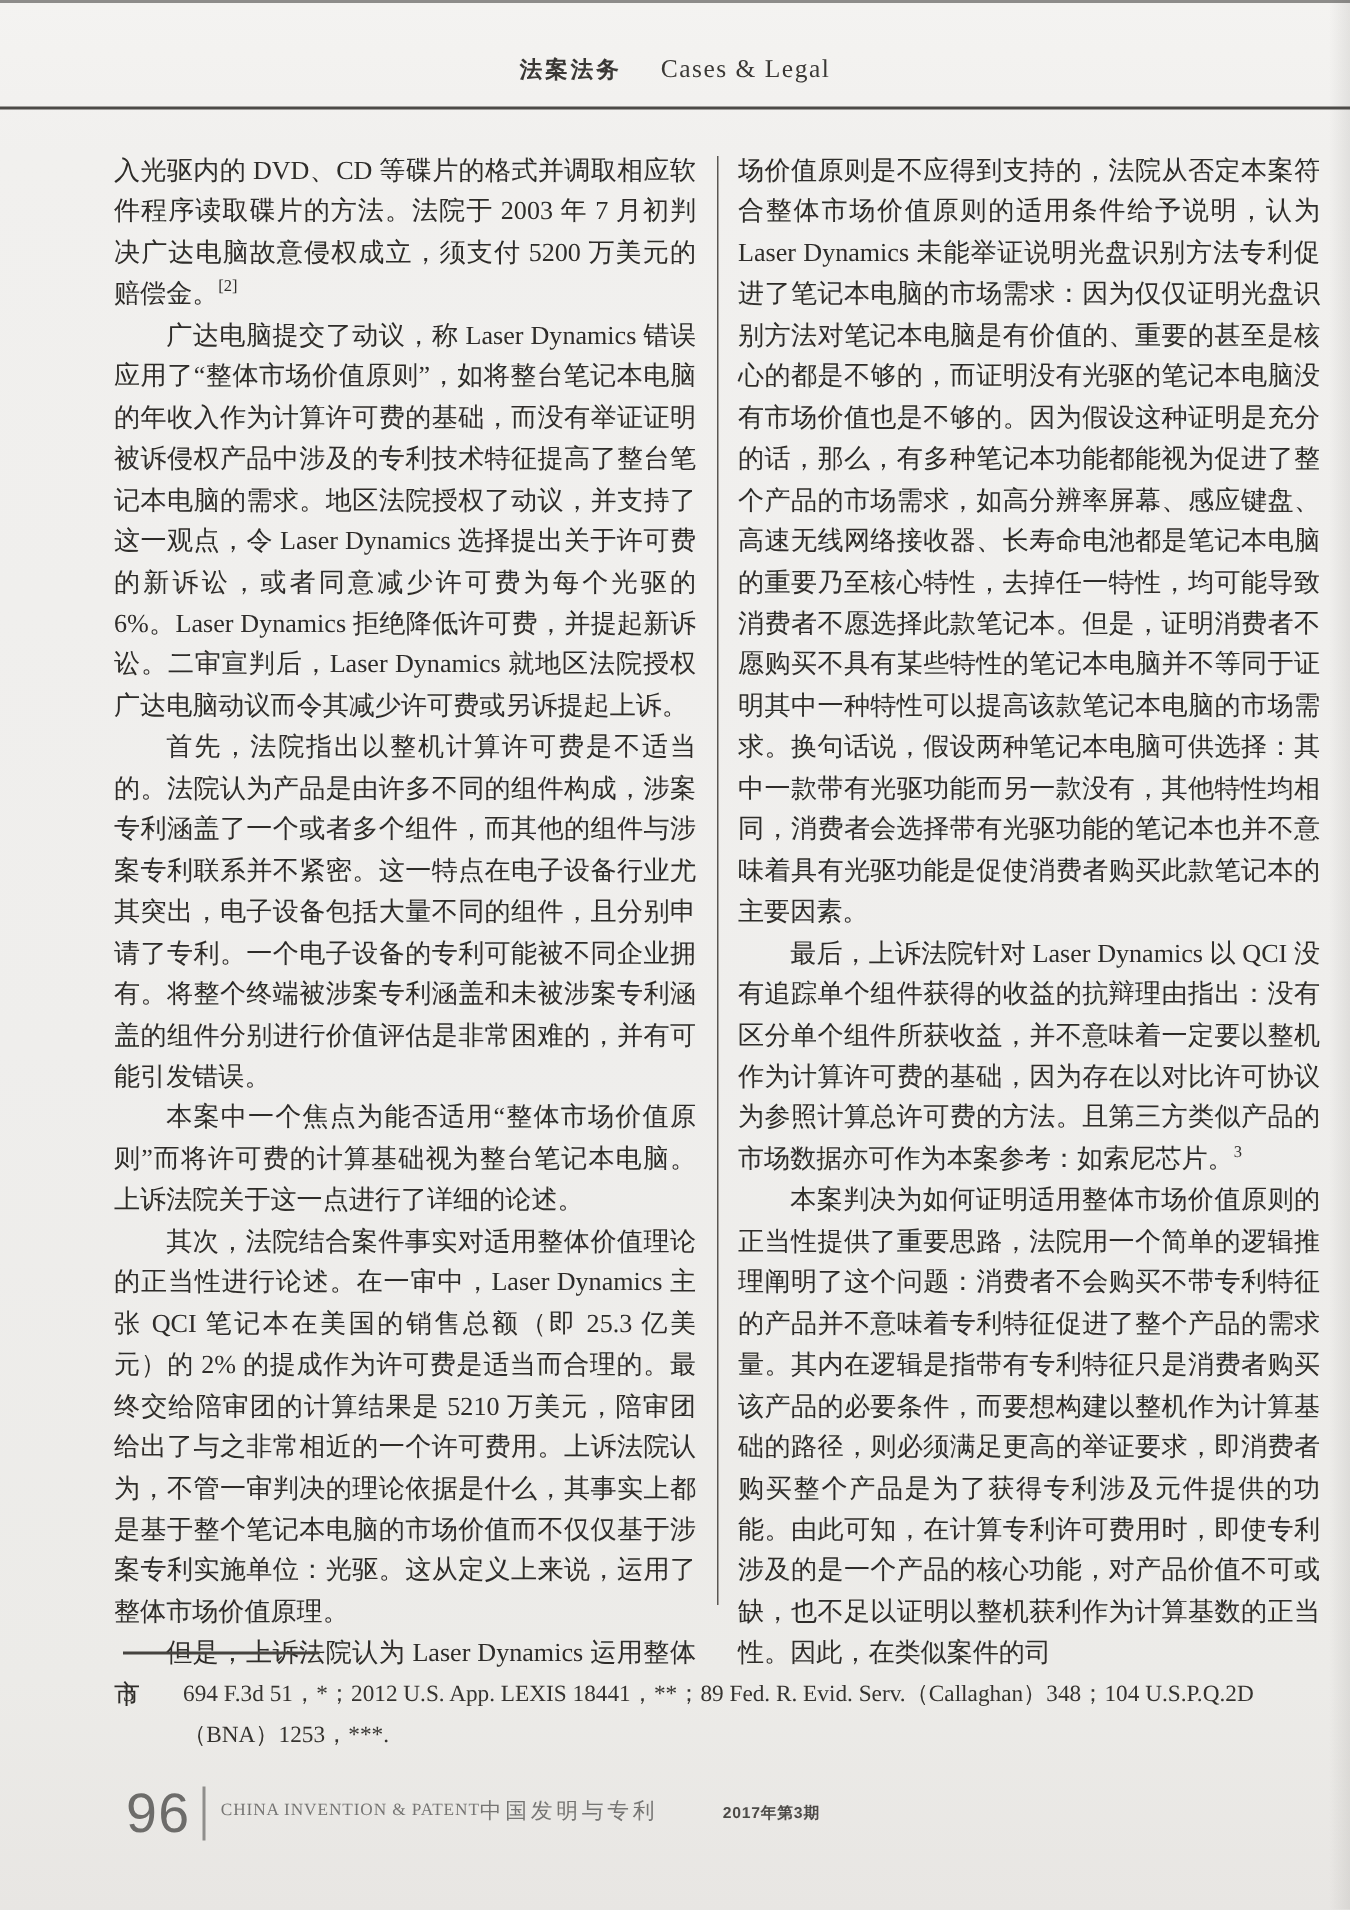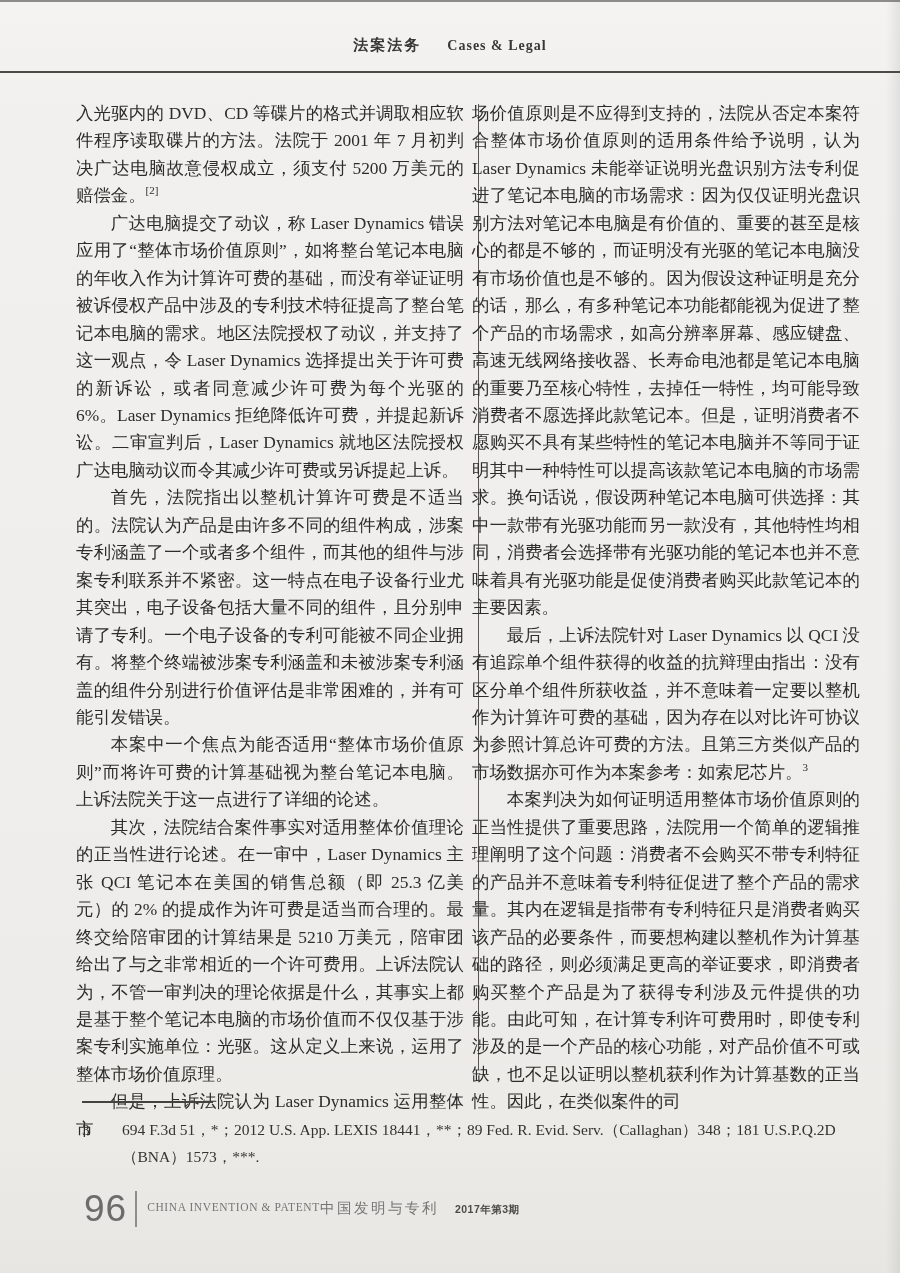--- a/index.html
+++ b/index.html
@@ -23,30 +23,30 @@
   .header{
     position:absolute;top:36px;left:0;width:900px;text-align:center;
     letter-spacing:1px;white-space:nowrap;
   }
   .header .zh{
     font-family:"Liberation Sans","DejaVu Sans",sans-serif;
     font-weight:bold;font-size:15px;color:#3a3835;letter-spacing:2px;
   }
   .header .en{
     font-family:"Liberation Serif","DejaVu Serif",serif;
-    font-weight:bold;font-size:14px;color:#3a3835;margin-left:26px;letter-spacing:1px;text-align:right;
+    font-weight:normal;font-size:17px;color:#3a3835;margin-left:26px;letter-spacing:1px;text-align:right;
   }
   .header-rule{
     position:absolute;top:71px;left:0;width:900px;height:2px;background:#4c4a47;
   }
   .col{
     position:absolute;top:100px;width:388px;
   }
   .col-left{left:76px;}
-  .col-right{left:472px;}
+  .col-right{left:492px;}
   .col p{
     margin:0;
     font-size:17.4px;
     line-height:27.45px;
     text-align:justify;
     text-indent:2em;
     color:#2e2c29;
   }
   .col p.no-indent{text-indent:0;}
   sup.fn-ref{font-size:11px;line-height:0;vertical-align:super;color:#2e2c29;}
@@ -72,63 +72,63 @@
     font-size:37px;color:#6d6c6a;letter-spacing:1px;line-height:1;text-align:center;
   }
   .footer-divider{
     width:2px;height:36px;background:#8f8e8c;margin:0 10px 0 8px;
   }
   .journal-block{display:flex;justify-content:center;}
   .journal-en{
     font-family:"Liberation Serif","DejaVu Serif",serif;
     font-size:11.5px;color:#767573;letter-spacing:0.6px;line-height:14px;
   }
-  .journal-zh-row{display:flex;align-items:baseline;line-height:17px;}
+  .journal-zh-row{display:flex;align-items:baseline;line-height:17px;gap:37px;}
   .journal-zh{
     font-size:14.5px;color:#767573;letter-spacing:2.5px;
   }
   .issue{
     font-family:"Liberation Sans","DejaVu Sans",sans-serif;
-    font-size:10.5px;font-weight:bold;color:#4c4a47;margin-left:16px;letter-spacing:0.5px;
+    font-size:10.5px;font-weight:bold;color:#4c4a47;margin-left:6px;letter-spacing:0.5px;
   }
 </style>
 </head>
 <body>
 
 <div class="page">
 
   <div class="scan-edge-top"></div>
   <div class="scan-shade-right"></div>
 
   <div class="header">
     <span class="zh">法案法务</span><span class="en">Cases &amp; Legal</span>
   </div>
   <div class="header-rule"></div>
 
   <div class="col col-left">
-    <p class="no-indent"><span>入光驱内的 DVD、CD 等碟片的格式并调取相应软件程序读取碟片的方法。法院于 2001 年 7 月初判决广达电脑故意侵权成立，须支付 5200 万美元的赔偿金。</span><sup class="fn-ref">[2]</sup></p>
+    <p class="no-indent"><span>入光驱内的 DVD、CD 等碟片的格式并调取相应软件程序读取碟片的方法。法院于 2003 年 7 月初判决广达电脑故意侵权成立，须支付 5200 万美元的赔偿金。</span><sup class="fn-ref">[2]</sup></p>
     <p><span>广达电脑提交了动议，称 Laser Dynamics 错误应用了“整体市场价值原则”，如将整台笔记本电脑的年收入作为计算许可费的基础，而没有举证证明被诉侵权产品中涉及的专利技术特征提高了整台笔记本电脑的需求。地区法院授权了动议，并支持了这一观点，令 Laser Dynamics 选择提出关于许可费的新诉讼，或者同意减少许可费为每个光驱的 6%。Laser Dynamics 拒绝降低许可费，并提起新诉讼。二审宣判后，Laser Dynamics 就地区法院授权广达电脑动议而令其减少许可费或另诉提起上诉。</span></p>
     <p><span>首先，法院指出以整机计算许可费是不适当的。法院认为产品是由许多不同的组件构成，涉案专利涵盖了一个或者多个组件，而其他的组件与涉案专利联系并不紧密。这一特点在电子设备行业尤其突出，电子设备包括大量不同的组件，且分别申请了专利。一个电子设备的专利可能被不同企业拥有。将整个终端被涉案专利涵盖和未被涉案专利涵盖的组件分别进行价值评估是非常困难的，并有可能引发错误。</span></p>
     <p><span>本案中一个焦点为能否适用“整体市场价值原则”而将许可费的计算基础视为整台笔记本电脑。上诉法院关于这一点进行了详细的论述。</span></p>
     <p><span>其次，法院结合案件事实对适用整体价值理论的正当性进行论述。在一审中，Laser Dynamics 主张 QCI 笔记本在美国的销售总额（即 25.3 亿美元）的 2% 的提成作为许可费是适当而合理的。最终交给陪审团的计算结果是 5210 万美元，陪审团给出了与之非常相近的一个许可费用。上诉法院认为，不管一审判决的理论依据是什么，其事实上都是基于整个笔记本电脑的市场价值而不仅仅基于涉案专利实施单位：光驱。这从定义上来说，运用了整体市场价值原理。</span></p>
     <p><span>但是，上诉法院认为 Laser Dynamics 运用整体市</span></p>
   </div>
 
   <div class="col-divider"></div>
 
   <div class="col col-right">
     <p class="no-indent"><span>场价值原则是不应得到支持的，法院从否定本案符合整体市场价值原则的适用条件给予说明，认为 Laser Dynamics 未能举证说明光盘识别方法专利促进了笔记本电脑的市场需求：因为仅仅证明光盘识别方法对笔记本电脑是有价值的、重要的甚至是核心的都是不够的，而证明没有光驱的笔记本电脑没有市场价值也是不够的。因为假设这种证明是充分的话，那么，有多种笔记本功能都能视为促进了整个产品的市场需求，如高分辨率屏幕、感应键盘、高速无线网络接收器、长寿命电池都是笔记本电脑的重要乃至核心特性，去掉任一特性，均可能导致消费者不愿选择此款笔记本。但是，证明消费者不愿购买不具有某些特性的笔记本电脑并不等同于证明其中一种特性可以提高该款笔记本电脑的市场需求。换句话说，假设两种笔记本电脑可供选择：其中一款带有光驱功能而另一款没有，其他特性均相同，消费者会选择带有光驱功能的笔记本也并不意味着具有光驱功能是促使消费者购买此款笔记本的主要因素。</span></p>
     <p><span>最后，上诉法院针对 Laser Dynamics 以 QCI 没有追踪单个组件获得的收益的抗辩理由指出：没有区分单个组件所获收益，并不意味着一定要以整机作为计算许可费的基础，因为存在以对比许可协议为参照计算总许可费的方法。且第三方类似产品的市场数据亦可作为本案参考：如索尼芯片。</span><sup class="fn-ref">3</sup></p>
     <p><span>本案判决为如何证明适用整体市场价值原则的正当性提供了重要思路，法院用一个简单的逻辑推理阐明了这个问题：消费者不会购买不带专利特征的产品并不意味着专利特征促进了整个产品的需求量。其内在逻辑是指带有专利特征只是消费者购买该产品的必要条件，而要想构建以整机作为计算基础的路径，则必须满足更高的举证要求，即消费者购买整个产品是为了获得专利涉及元件提供的功能。由此可知，在计算专利许可费用时，即使专利涉及的是一个产品的核心功能，对产品价值不可或缺，也不足以证明以整机获利作为计算基数的正当性。因此，在类似案件的司</span></p>
   </div>
 
   <div class="footnote-rule"></div>
   <div class="footnote">
     <span class="fn-num">3</span>
-    <span class="fn-text">694 F.3d 51，*；2012 U.S. App. LEXIS 18441，**；89 Fed. R. Evid. Serv.（Callaghan）348；181 U.S.P.Q.2D（BNA）1573，***.</span>
+    <span class="fn-text">694 F.3d 51，*；2012 U.S. App. LEXIS 18441，**；89 Fed. R. Evid. Serv.（Callaghan）348；104 U.S.P.Q.2D（BNA）1253，***.</span>
   </div>
 
   <div class="footer">
     <span class="page-num">96</span>
     <span class="footer-divider"></span>
     <span class="journal-block">
       <span class="journal-en">CHINA INVENTION &amp; PATENT</span>
       <span class="journal-zh-row">
         <span class="journal-zh">中国发明与专利</span>
         <span class="issue">2017年第3期</span>

